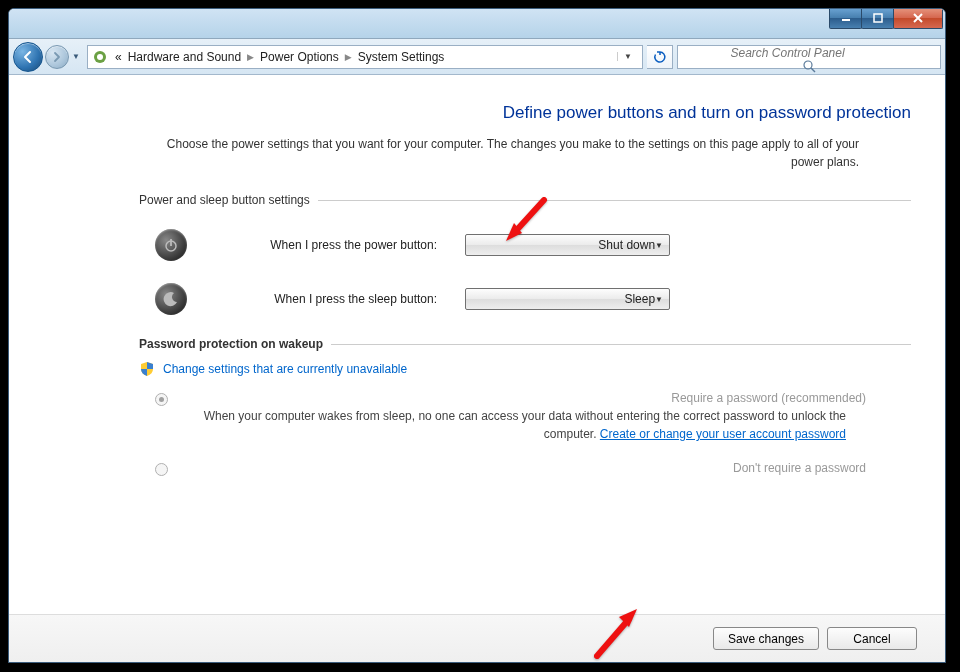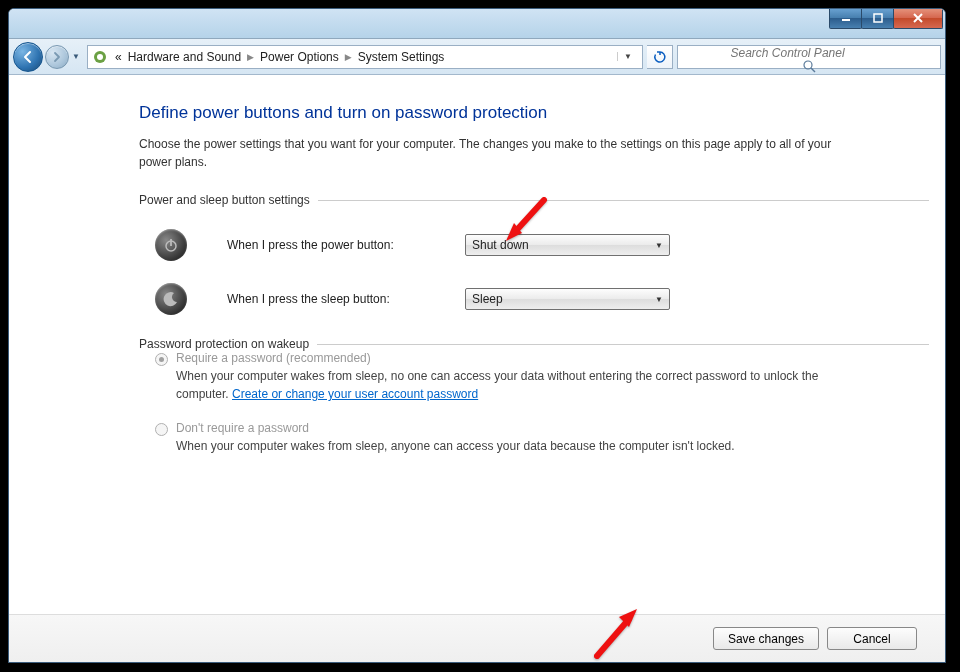--- a/index.html
+++ b/index.html
@@ -177,24 +177,25 @@
       color: #888;
       font-size: 12px;
     }
     .search-icon {
       color: #5a7a9a;
       font-size: 13px;
     }
     .content {
       flex: 1;
       background: #fff;
-      padding: 28px 16px 0 130px;
+      padding: 28px 34px 0 130px;
       position: relative;
       overflow: hidden;
       color: #222;
+      text-align: right;
     }
     .page-title {
       color: #003399;
       font-size: 17px;
       font-weight: 400;
       margin-bottom: 12px;
     }
     .page-desc {
       font-size: 12px;
       color: #333;
@@ -453,43 +454,52 @@
             <path d="M12 3 A7 7 0 1 0 15 12 A5 5 0 0 1 12 3 Z" fill="#bbb"></path>
           </svg>
       </div>
       <div class="setting-label">When I press the sleep button:</div>
       <div class="dropdown">
         <span class="dropdown-val">Sleep</span>
         <span class="dropdown-arrow">▼</span>
       </div>
     </div>
 
-    <div class="group-label" style="margin-top:20px;">
+    <div class="group-label" style="margin-top:20px;font-weight:bold;">
         <span>Password protection on wakeup</span>
       </div>
 
+    <div class="link-row">
+      <span class="shield-icon">
+        <svg width="16" height="16" viewBox="0 0 16 16">
+          <path d="M8 1 L14 3 L14 8 Q14 13 8 15 Q2 13 2 8 L2 3 Z" fill="#fc3"></path>
+          <path d="M8 1 L14 3 L14 8 L8 8 Z" fill="#3a80d0"></path>
+          <path d="M2 8 L8 8 L8 15 Q2 13 2 8 Z" fill="#3a80d0"></path>
+        </svg>
+      </span>
+      <span class="link">Change settings that are currently unavailable</span>
+    </div>
 
     <div class="radio-section">
       <div class="radio-row">
         <div class="radio checked"></div>
         <div class="radio-content">
           <div class="radio-label">Require a password (recommended)</div>
           <div class="radio-desc">
             <span>When your computer wakes from sleep, no one can access your data without entering the correct password to unlock the computer. </span><span class="inline-link">Create or change your user account password</span>
           </div>
         </div>
       </div>
     </div>
 
     <div class="radio-section">
       <div class="radio-row">
         <div class="radio"></div>
         <div class="radio-content">
           <div class="radio-label">Don't require a password</div>
-          <div class="radio-desc">When your computer wakes from sleep, anyone can access your data because the computer isn't locked.</div>
         </div>
       </div>
     </div>
 
     <div class="arrow-annot" style="left:495px; top:120px;">
       <svg width="50" height="50" viewBox="0 0 50 50">
         <path d="M40 5 L10 38" stroke="#e11" stroke-width="6" stroke-linecap="round"></path>
         <path d="M2 46 L18 38 L10 28 Z" fill="#e11"></path>
       </svg>
     </div>

